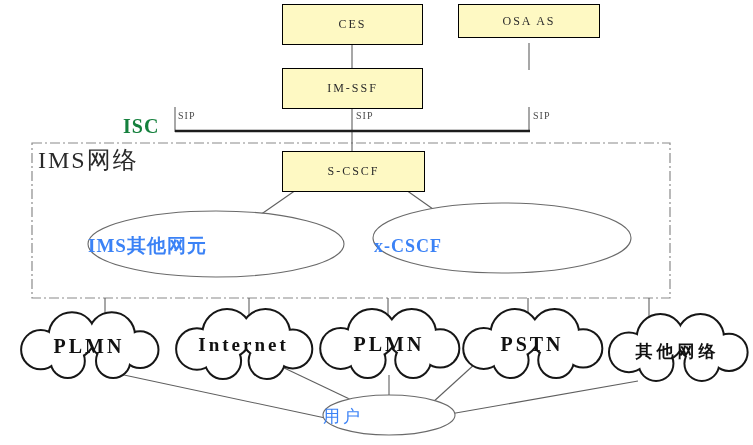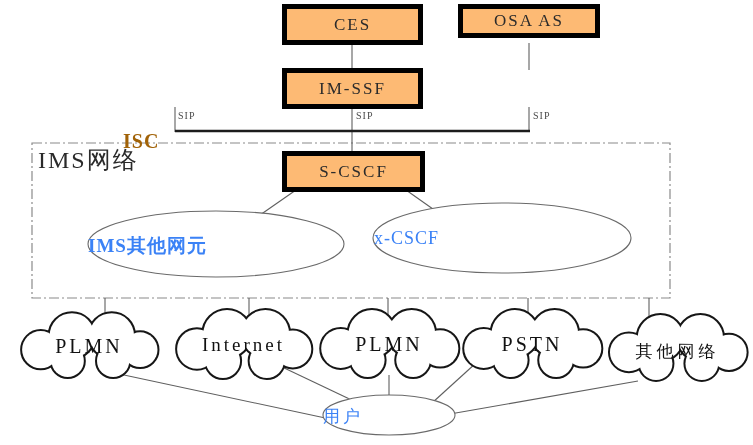--- a/index.html
+++ b/index.html
@@ -2,32 +2,32 @@
 <html><head>
 <meta charset="utf-8">
 <style>
   html,body{margin:0;padding:0;background:#ffffff;}
   #stage{
     position:relative;width:753px;height:445px;background:#ffffff;overflow:hidden;
     font-family:"Liberation Serif","DejaVu Serif",serif;
   }
   #wires{position:absolute;left:0;top:0;}
   .box{
-    position:absolute;box-sizing:border-box;border:5px solid #000000;background:#fdba74;
+    position:absolute;box-sizing:border-box;border:1px solid #000000;background:#fef9c3;
     display:flex;align-items:center;justify-content:center;
-    font-size:17px;letter-spacing:2px;color:#2b2b2b;z-index:2;
+    font-size:12px;letter-spacing:2px;color:#2b2b2b;z-index:2;
   }
   .lbl{position:absolute;color:#2b2b2b;white-space:nowrap;z-index:3;}
-  .isc{font-size:20px;font-weight:700;letter-spacing:1px;color:#a16207;margin-top:15px;}
+  .isc{font-size:20px;font-weight:700;letter-spacing:1px;color:#15803d;}
   .sip{font-size:10px;letter-spacing:1px;color:#4a4a4a;}
   .ims-net{font-size:24px;letter-spacing:2px;color:#2a2a2a;}
   .ellipse-lbl{position:absolute;text-align:left;z-index:3;color:#3b82f6;}
   .cloud-lbl{
     position:absolute;display:flex;align-items:center;justify-content:center;
-    z-index:3;color:#111111;font-weight:400;
+    z-index:3;color:#111111;font-weight:700;
   }
 </style>
 </head>
 <body>
 
 <div id="stage">
 
   <svg id="wires" width="753" height="445" viewBox="0 0 753 445">
       <rect x="32" y="143" width="638" height="155" fill="none" stroke="#8a8a8a" stroke-width="1.2" stroke-dasharray="10 3 2 3"></rect>
       <line x1="352" y1="43" x2="352" y2="70" stroke="#5f5f5f" stroke-width="1.1"></line>
@@ -129,21 +129,21 @@
   <div class="box" style="left:282px;top:151px;width:143px;height:41px">S-CSCF</div>
 
   <div class="lbl isc" style="left:123px;top:115px">ISC</div>
   <div class="lbl sip" style="left:178px;top:110px">SIP</div>
   <div class="lbl sip" style="left:356px;top:110px">SIP</div>
   <div class="lbl sip" style="left:533px;top:110px">SIP</div>
 
   <div class="lbl ims-net" style="left:38px;top:144px">IMS网络</div>
 
   <div class="ellipse-lbl" style="left:88px;top:233px;width:256px;font-size:19px;font-weight:700;letter-spacing:1px">IMS其他网元</div>
-  <div class="ellipse-lbl" style="left:374px;top:228px;width:256px;font-size:18px;font-weight:400;letter-spacing:1px">x-CSCF</div>
+  <div class="ellipse-lbl" style="left:374px;top:236px;width:256px;font-size:18px;font-weight:700;letter-spacing:1px">x-CSCF</div>
   <div class="ellipse-lbl" style="left:323px;top:405px;width:132px;font-size:17px;letter-spacing:3px">用户</div>
 
   <div class="cloud-lbl" style="left:18px;top:315px;width:142px;height:62px;font-size:20px;letter-spacing:3px">PLMN</div>
   <div class="cloud-lbl" style="left:175px;top:312px;width:137px;height:66px;font-size:19px;letter-spacing:3px">Internet</div>
   <div class="cloud-lbl" style="left:318px;top:312px;width:142px;height:65px;font-size:20px;letter-spacing:3px">PLMN</div>
   <div class="cloud-lbl" style="left:461px;top:312px;width:142px;height:65px;font-size:20px;letter-spacing:3px">PSTN</div>
   <div class="cloud-lbl" style="left:606px;top:317px;width:143px;height:63px;font-size:17px;letter-spacing:4px;padding-top:5px;box-sizing:border-box">其他网络</div>
 
 </div>
 

